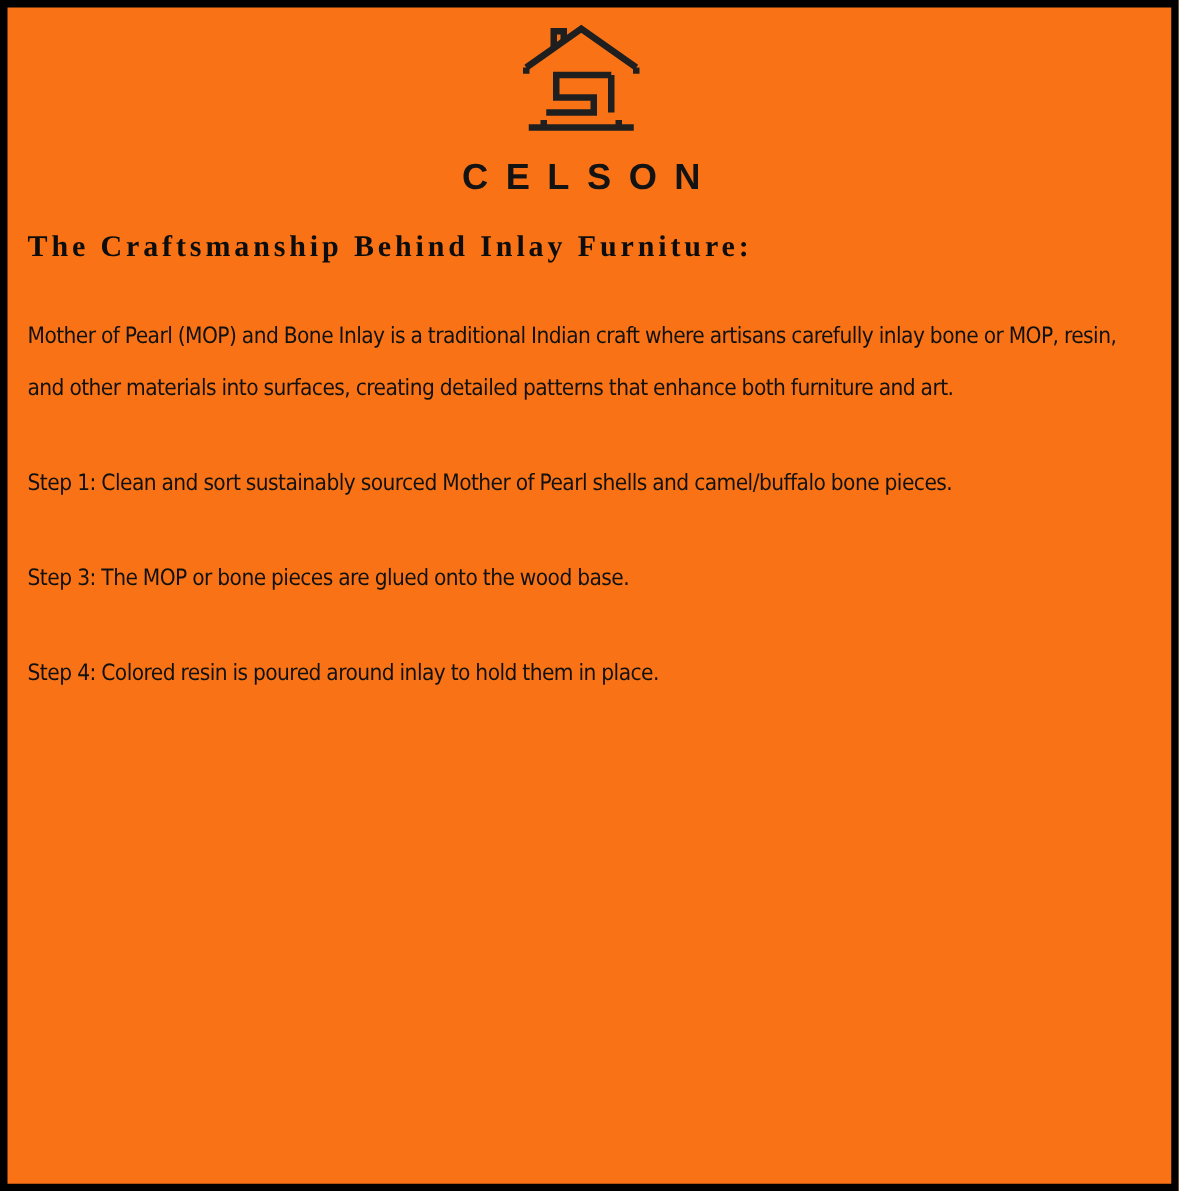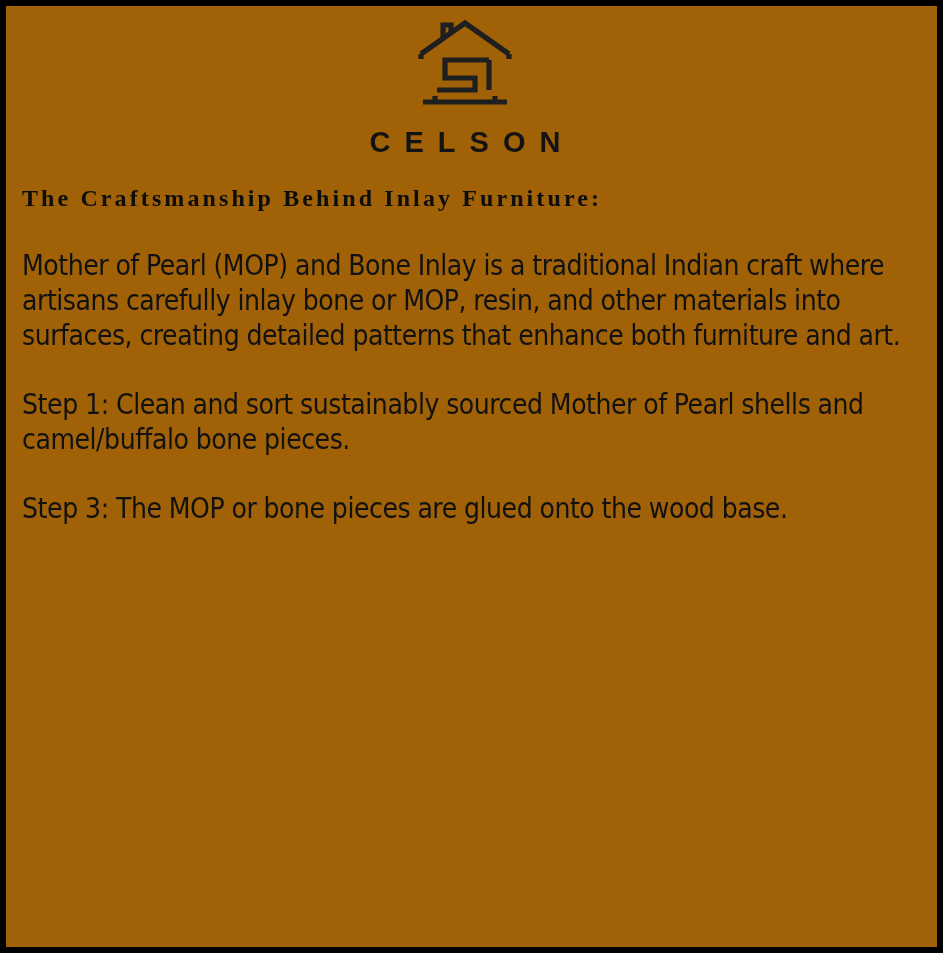--- a/index.html
+++ b/index.html
@@ -10,21 +10,21 @@
   }
   body {
     font-family: "Liberation Sans", sans-serif;
   }
 
   .poster {
     position: relative;
     width: 943px;
     height: 953px;
     box-sizing: border-box;
-    background: #a16207;
+    background: #f97316;
     border: 6px solid #000000;
     overflow: hidden;
   }
 
   .poster-inner {
     box-sizing: border-box;
     width: 100%;
     height: 100%;
     padding: 6px 24px 0 11px;
   }
@@ -70,22 +70,22 @@
   .body-copy {
     margin: 0 0 0 5px;
     font-family: "DejaVu Sans", sans-serif;
     font-stretch: condensed;
     color: #111111;
   }
 
   .para {
     margin: 0;
     padding: 0;
-    font-size: 28px;
-    line-height: 35px;
+    font-size: 18px;
+    line-height: 42px;
     letter-spacing: -0.45px;
     word-spacing: -0.3px;
     color: #111111;
   }
 
   .para + .para {
     margin-top: 34px;
   }
 
   .para.intro {
@@ -140,17 +140,20 @@
       <p class="para">
         <b class="step-label">Step 1:</b><span> Clean and sort sustainably sourced Mother of Pearl shells and camel/buffalo bone pieces.</span>
       </p>
 
 
 
       <p class="para">
         <b class="step-label">Step 3:</b><span> The MOP or bone pieces are glued onto the wood base.</span>
       </p>
 
+      <p class="para">
+        <b class="step-label">Step 4</b><span>: Colored resin is poured around inlay to hold them in place.</span>
+      </p>
 
 
     </div>
   </div>
 </div>
 
 </body></html>

